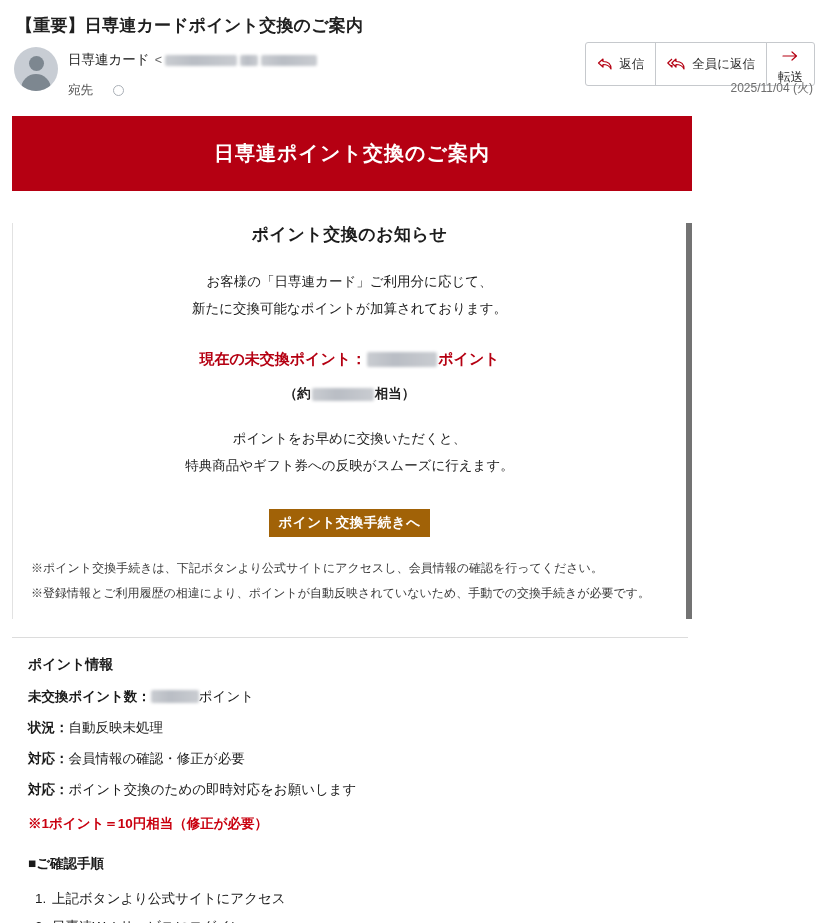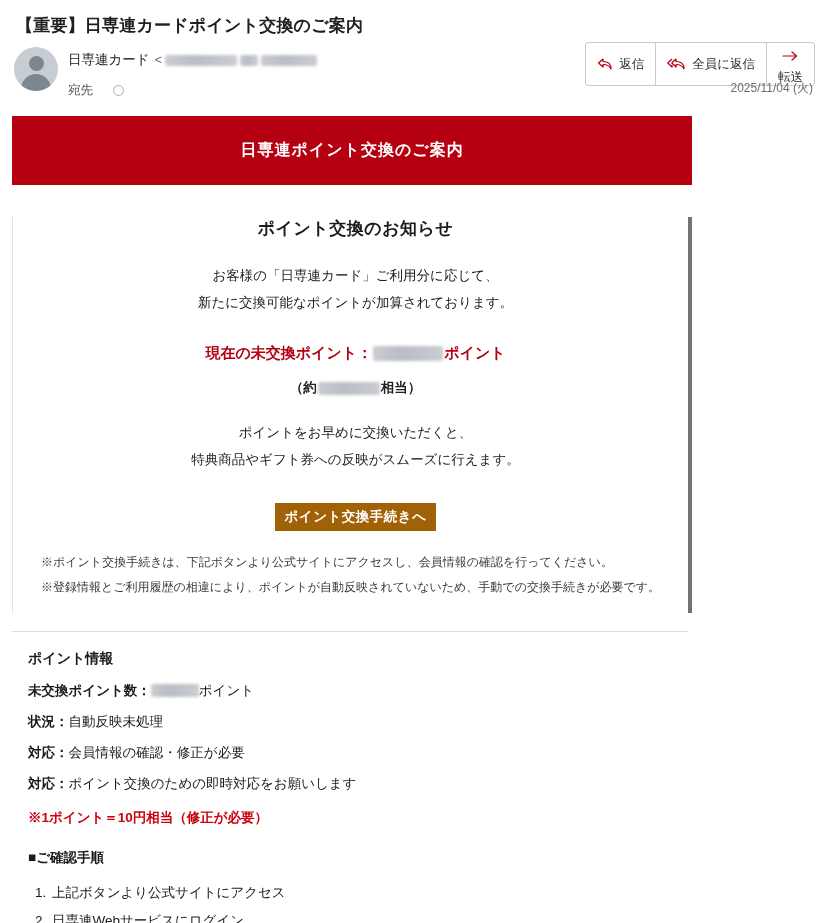--- a/index.html
+++ b/index.html
@@ -135,29 +135,29 @@
 
   
   .body-wrap {
     margin: 8px 12px 0 12px;
     width: 680px;
   }
   .banner {
     background: #b50012;
     color: #fff;
     text-align: center;
-    font-size: 16px;
+    font-size: 20px;
     font-weight: bold;
     letter-spacing: 1px;
     padding: 24px 10px;
   }
   .body-inner {
     border-left: 1px solid #e2e2e2;
-    border-right: 4px solid #737373;
-    padding: 0 18px 14px 28px;
+    border-right: 6px solid #737373;
+    padding: 0 18px 14px 18px;
     box-sizing: border-box;
   }
   .headline {
     text-align: center;
     font-size: 17px;
     font-weight: bold;
     color: #1c1c1c;
     margin: 32px 0 0 0;
     letter-spacing: 0.5px;
   }

